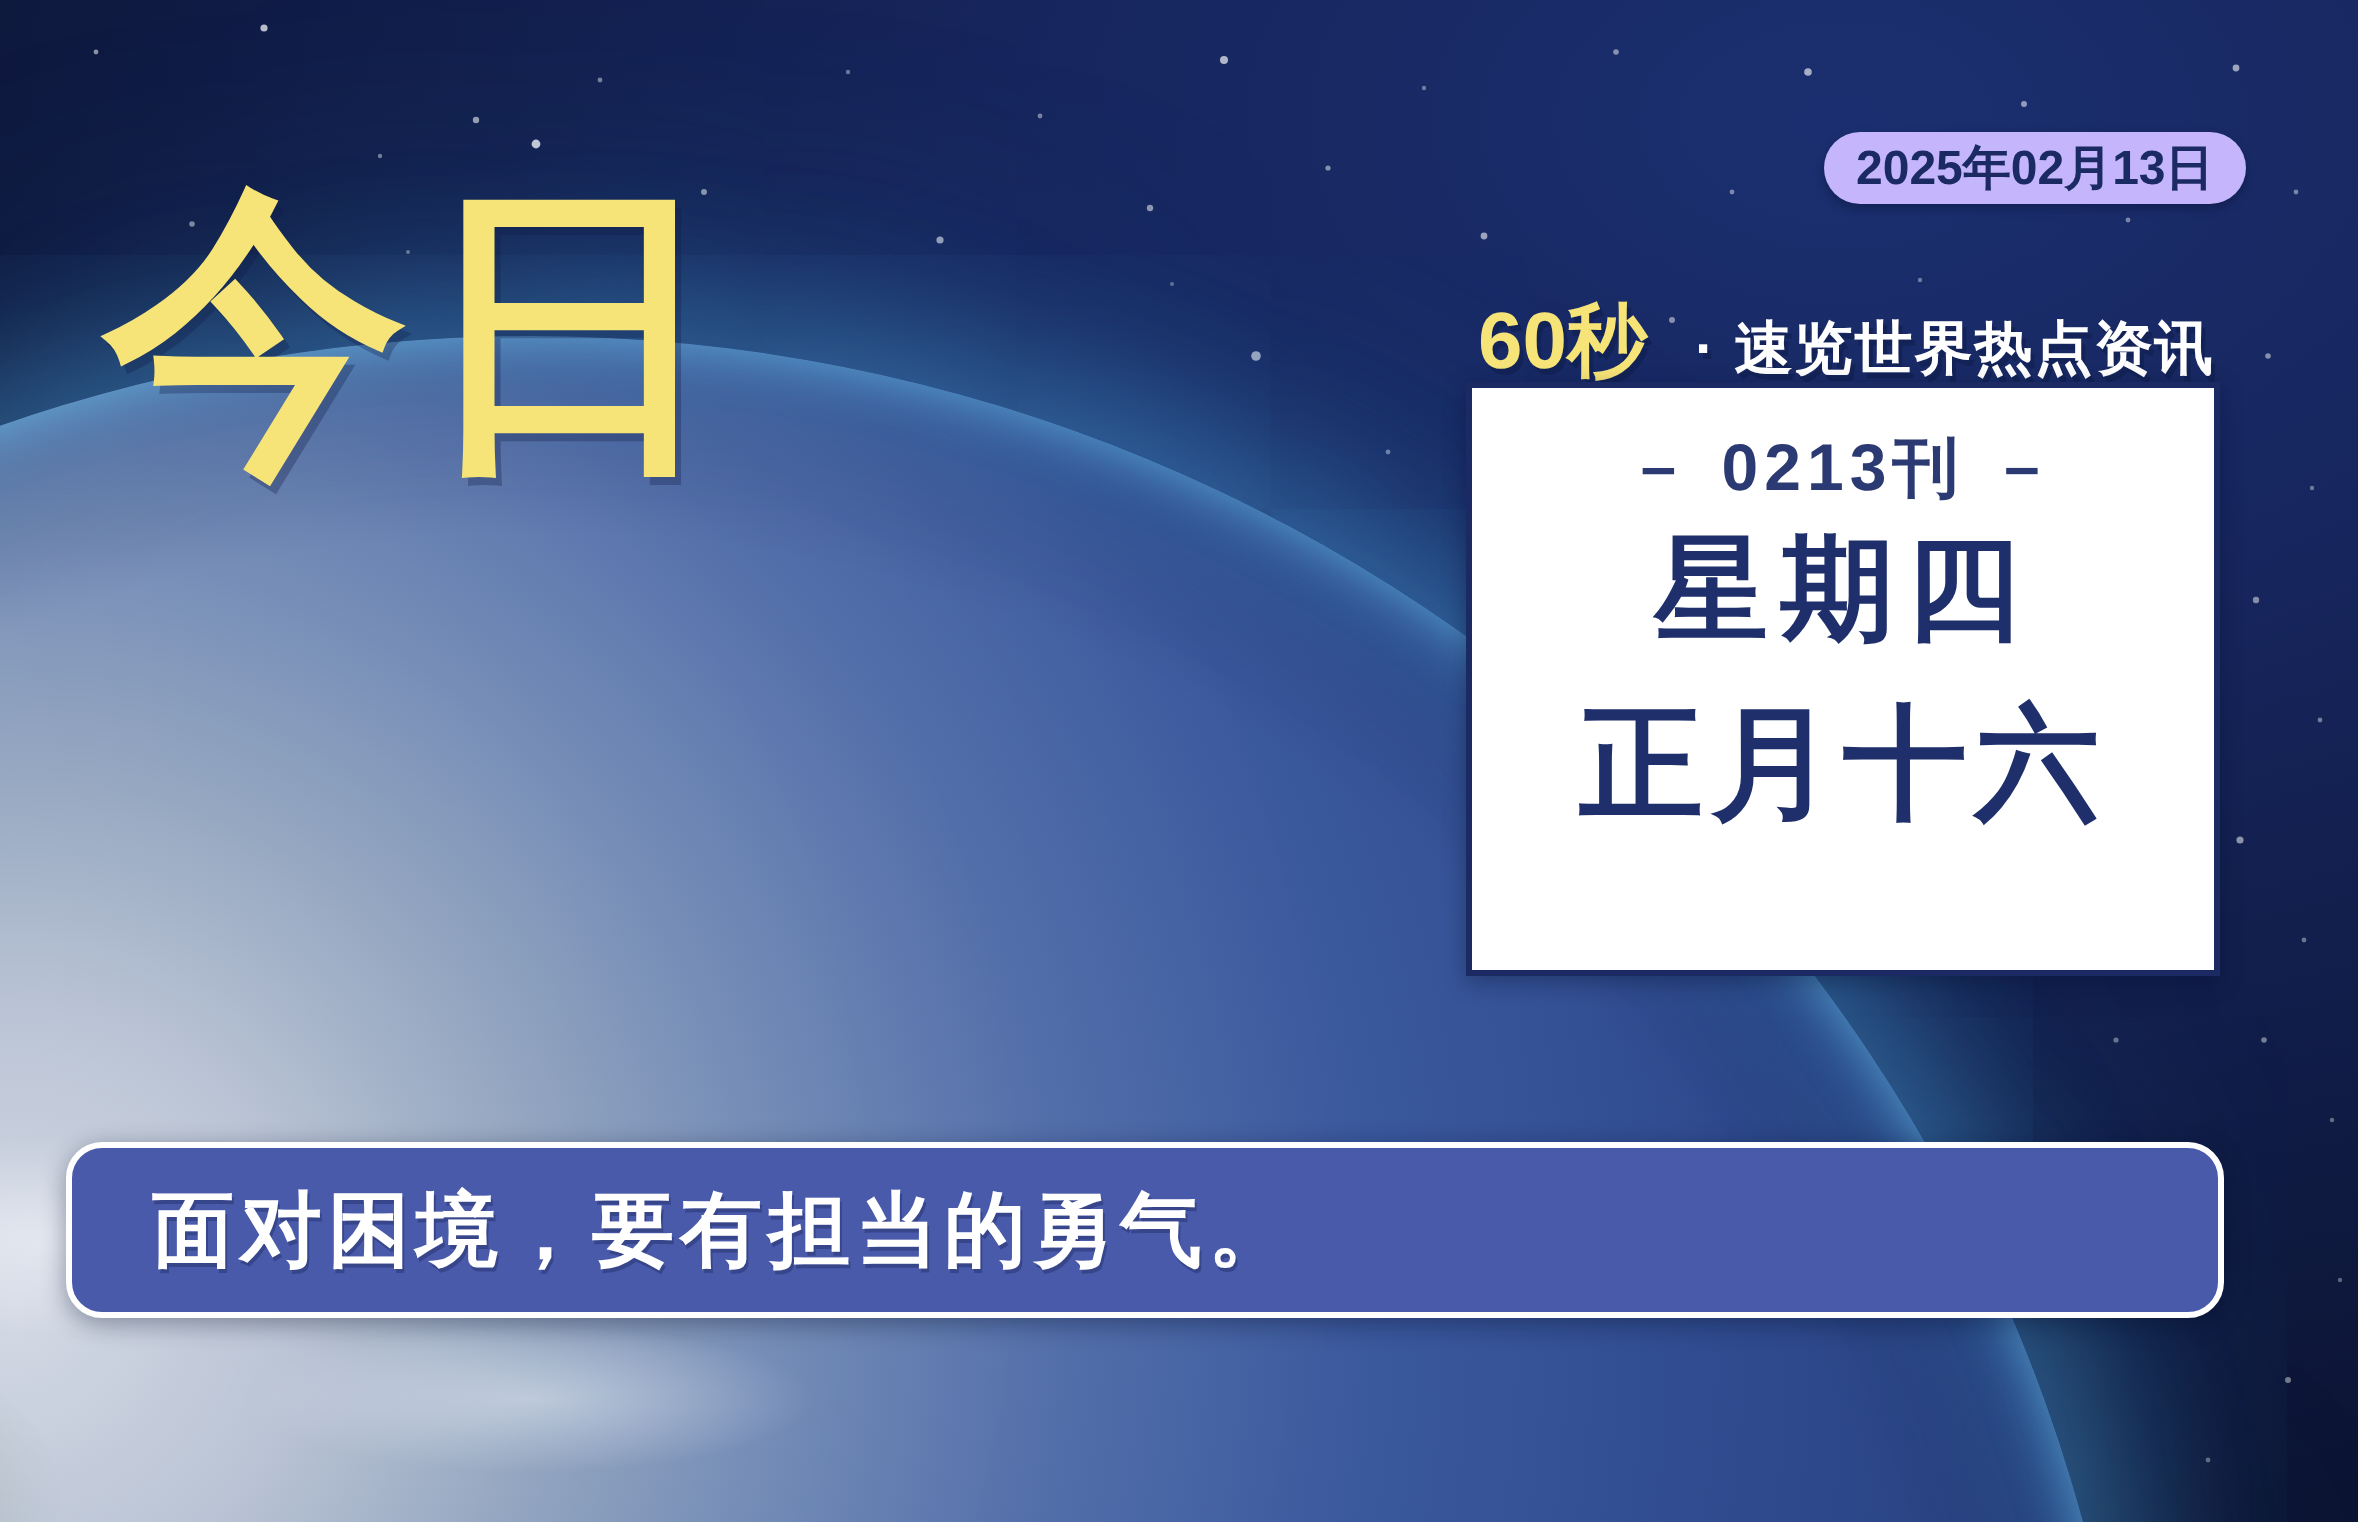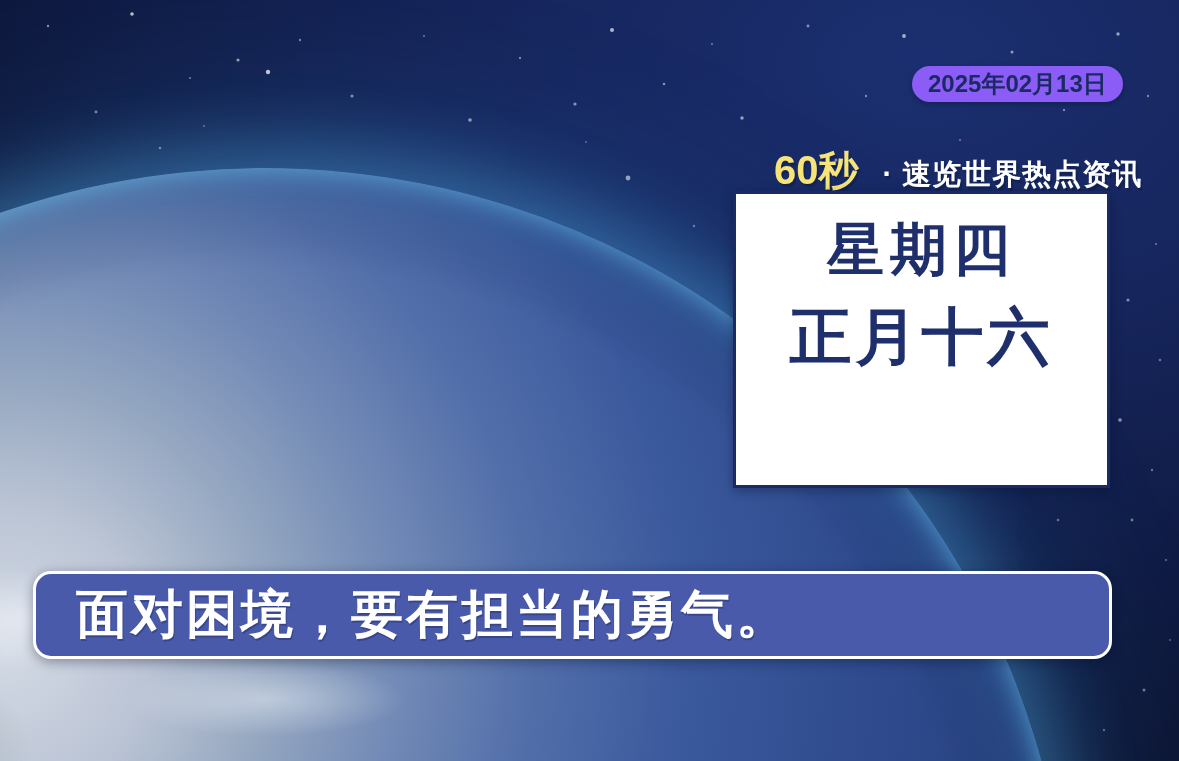--- a/index.html
+++ b/index.html
@@ -133,33 +133,33 @@
 
   .date-pill {
     position: absolute;
     left: 912px;
     top: 66px;
     height: 36px;
     padding: 0 16px;
     display: flex;
     align-items: center;
     justify-content: center;
-    background: #8b5cf6;
+    background: #c4b5fd;
     border-radius: 18px;
     color: #1b2a63;
     font-size: 24px;
     font-weight: 700;
     letter-spacing: 0px;
     white-space: nowrap;
     box-shadow: 0 2px 5px rgba(5,12,40,.35);
   }
 
   .tagline {
     position: absolute;
-    left: 774px;
+    left: 739px;
     top: 143px;
     display: flex;
     align-items: baseline;
     white-space: nowrap;
     text-shadow: 2px 3px 0 rgba(14,26,68,.45);
   }
   .tagline-60 {
     color: #f7e478;
     font-size: 40px;
     font-weight: 700;
@@ -221,21 +221,21 @@
     box-sizing: border-box;
     background: #4a5aab;
     border: 3px solid #ffffff;
     border-radius: 18px;
     display: flex;
     align-items: center;
     box-shadow: 0 3px 12px rgba(6,14,42,.38);
   }
   .quote-text {
     color: #ffffff;
-    font-size: 52px;
+    font-size: 41px;
     font-weight: 700;
     letter-spacing: 3px;
     margin-left: 40px;
     white-space: nowrap;
     text-shadow: 1px 2px 0 rgba(20,32,80,.35);
   }
 </style>
 </head>
 <body>
 
@@ -300,30 +300,32 @@
   </svg>
 
   <div class="earth-halo"></div>
   <div class="earth">
     <div class="earth-terrain"></div>
     <div class="earth-shade"></div>
     <div class="earth-rim"></div>
   </div>
 
   <div class="title-block">
+    <div class="title-line title-jinri">今日</div>
   </div>
 
   <div class="date-pill">2025年02月13日</div>
 
   <div class="tagline">
     <span class="tagline-60">60秒</span>
     <span class="tagline-rest">· 速览世界热点资讯</span>
   </div>
 
   <div class="info-card">
+    <div class="card-issue">－ 0213刊 －</div>
     <div class="card-weekday">星期四</div>
     <div class="card-lunar">正月十六</div>
   </div>
 
   <div class="quote-banner">
     <div class="quote-text">面对困境，要有担当的勇气。</div>
   </div>
 
 </div>
 

